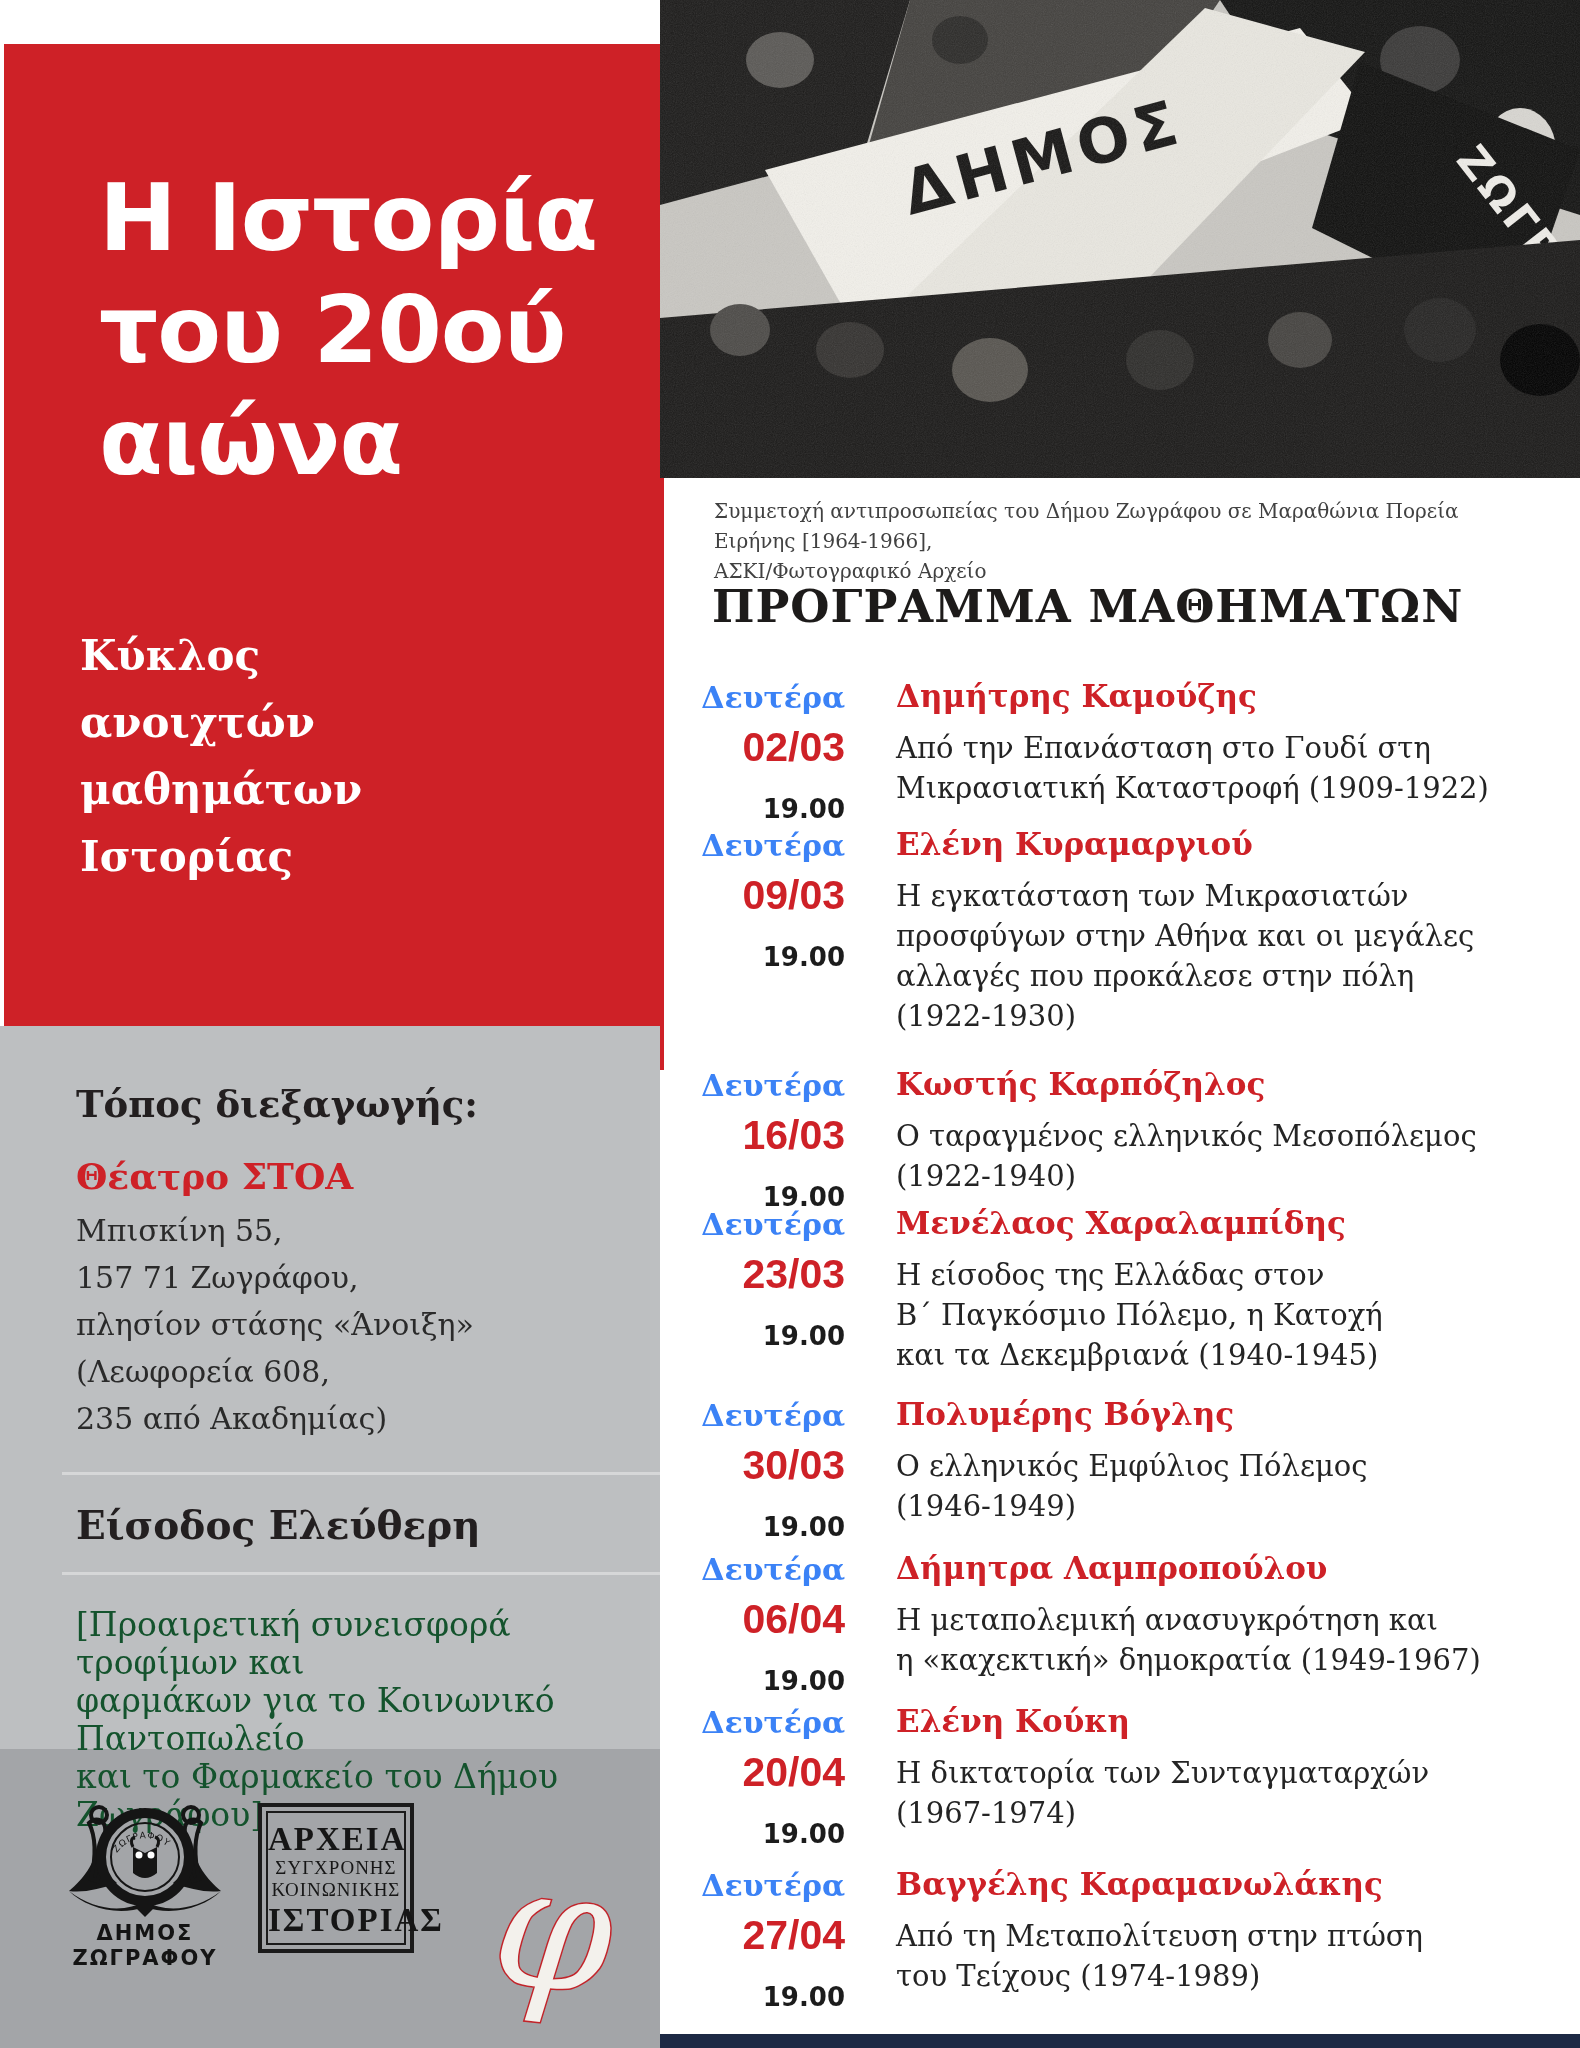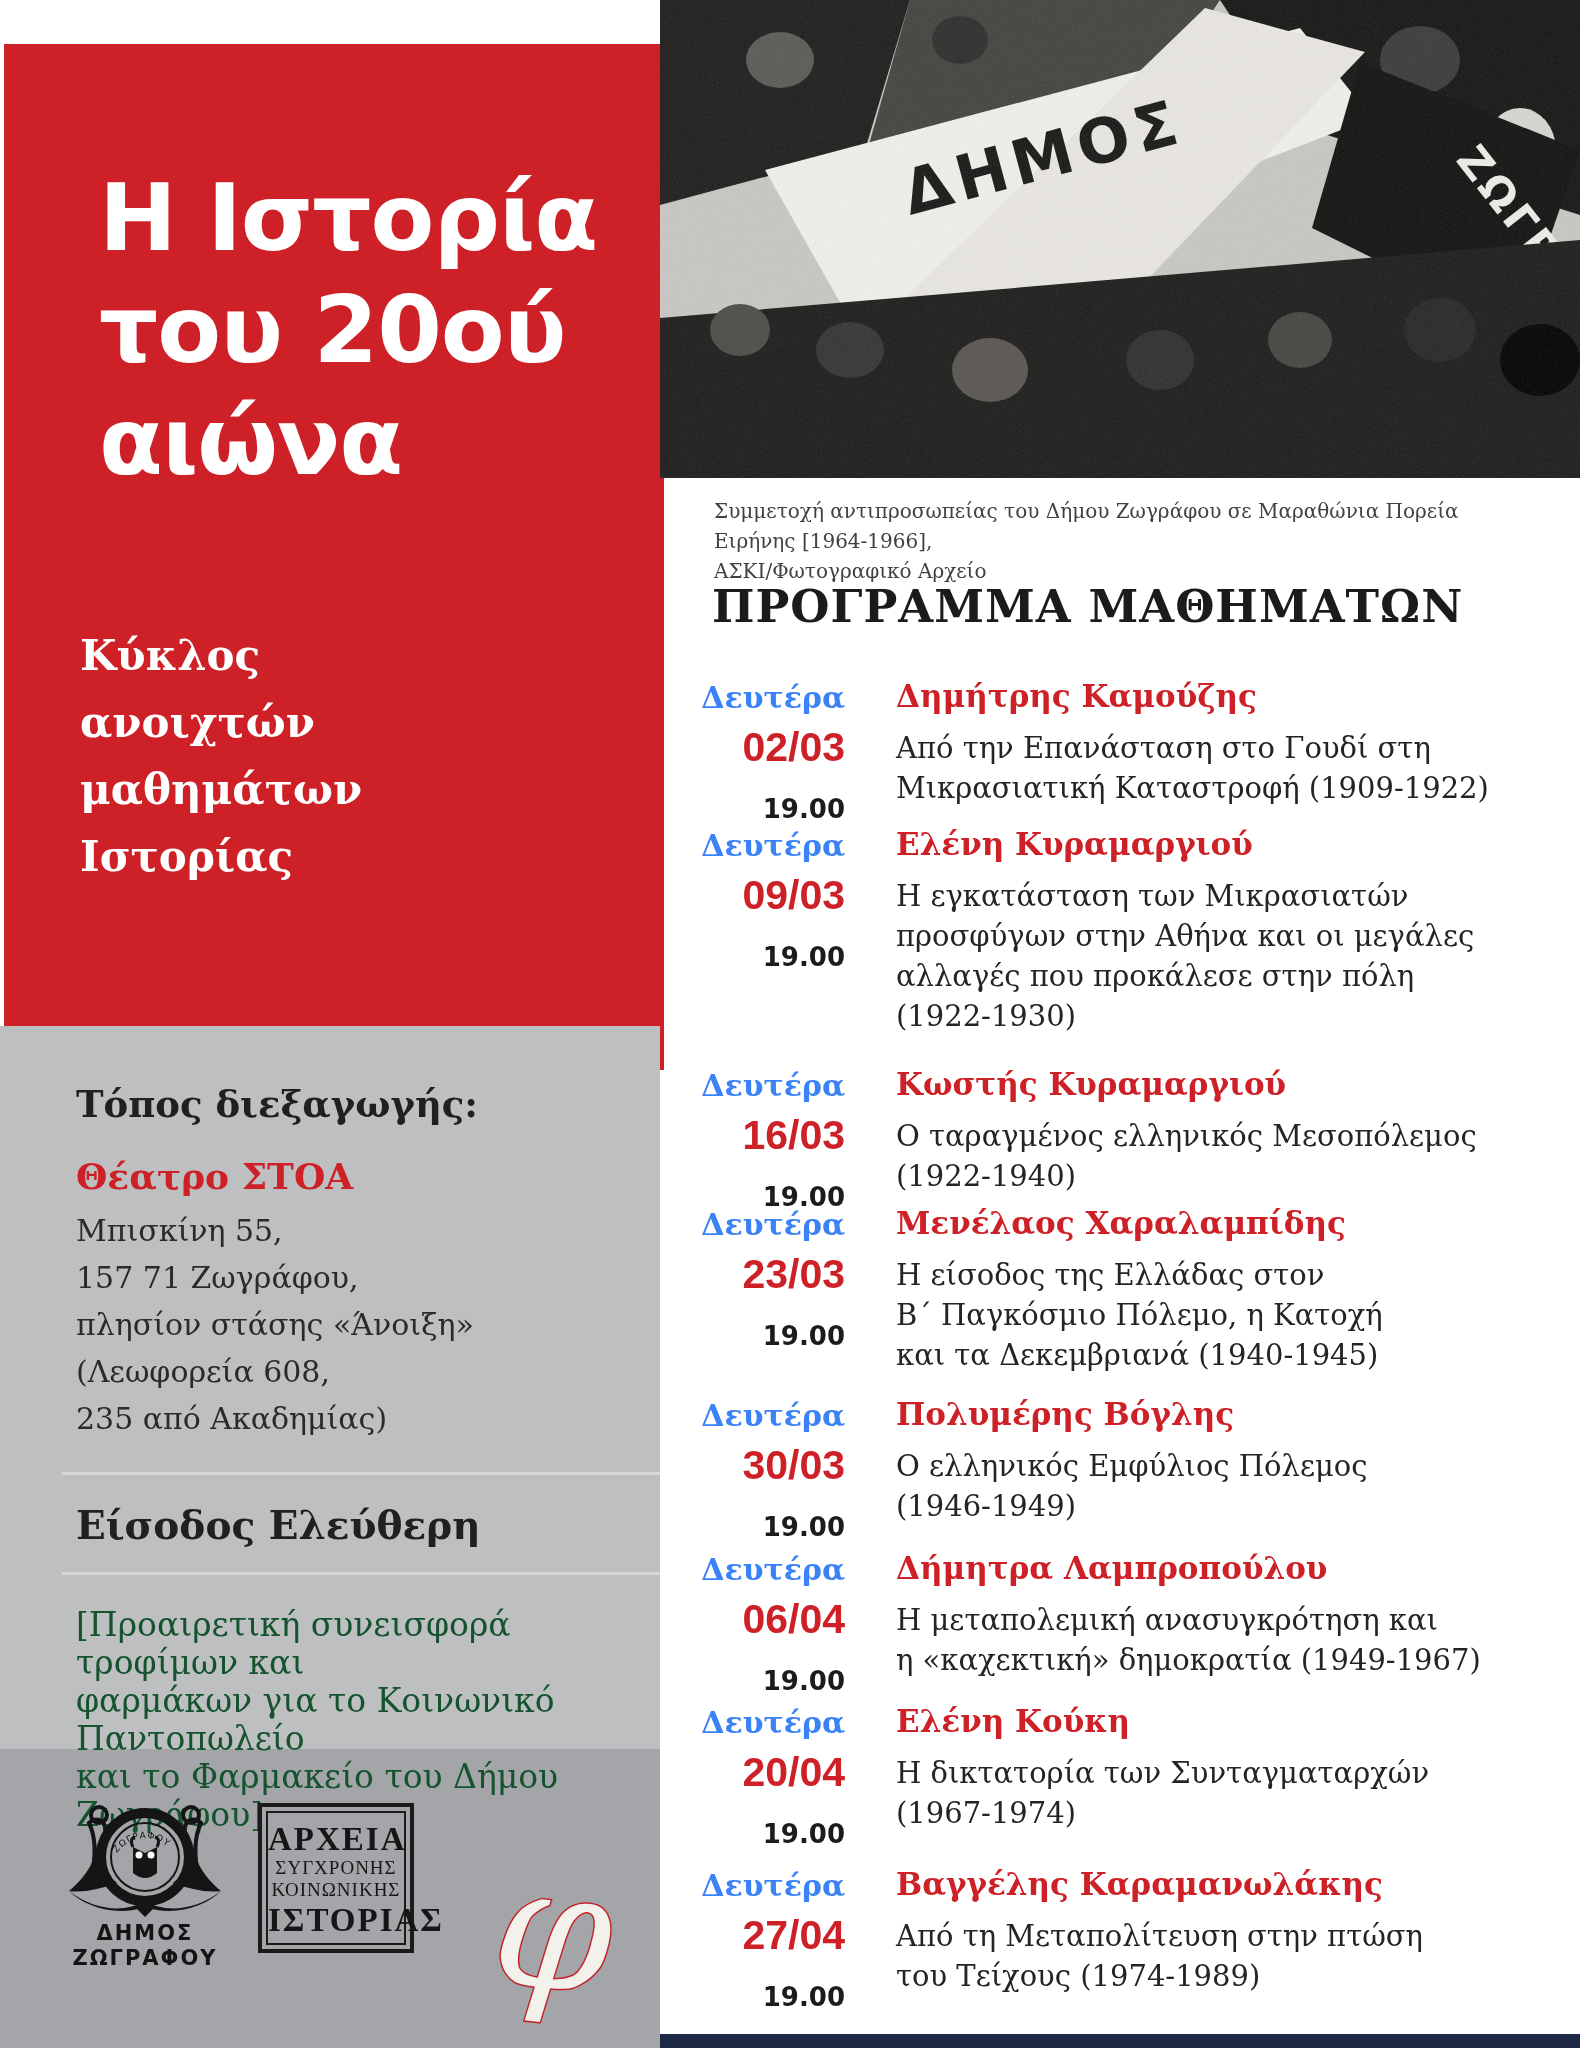--- a/index.html
+++ b/index.html
@@ -225,21 +225,21 @@
   </div>
 </div>
 
 <div class="entry e3">
   <div class="dcol">
     <div class="day">Δευτέρα</div>
     <div class="date">16/03</div>
     <div class="time">19.00</div>
   </div>
   <div class="bodycol">
-    <div class="speaker">Κωστής Κυραμαργιού</div>
+    <div class="speaker">Κωστής Καρπόζηλος</div>
     <div class="topic">
       <div>Ο ταραγμένος ελληνικός Μεσοπόλεμος</div>
       <div>(1922-1940)</div>
     </div>
   </div>
 </div>
 
 <div class="entry e4">
   <div class="dcol">
     <div class="day">Δευτέρα</div>

